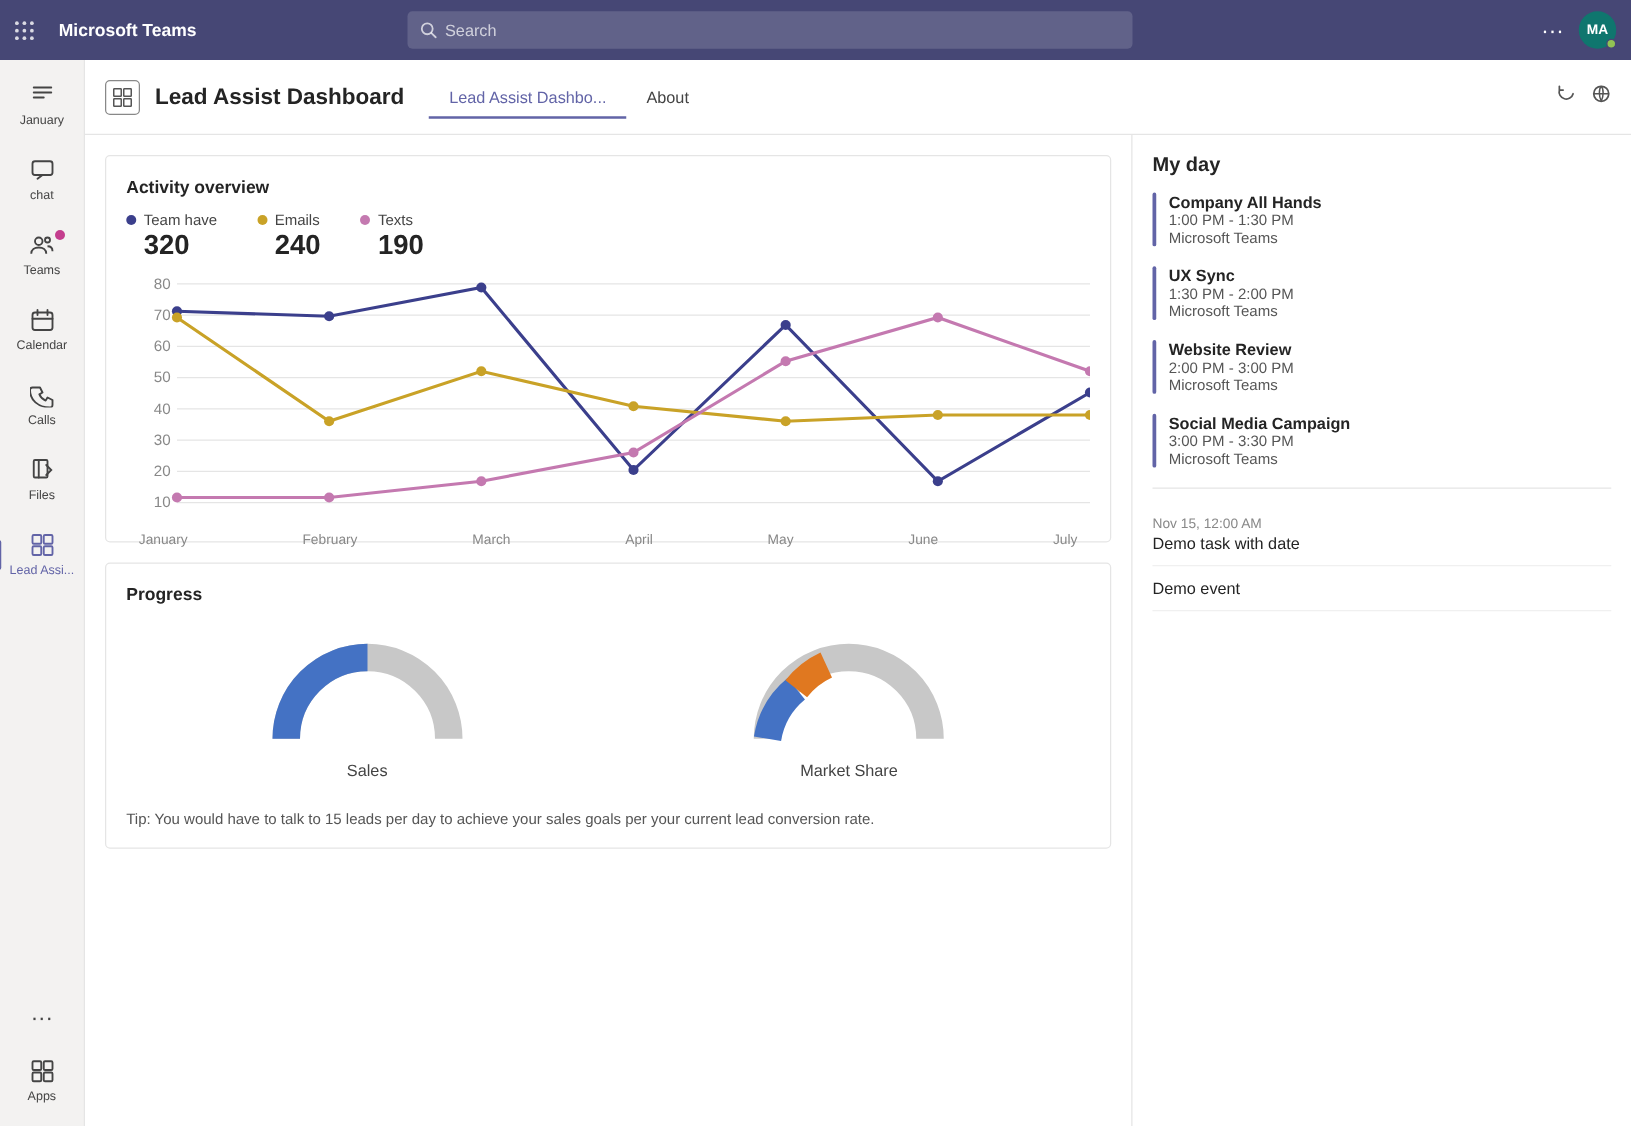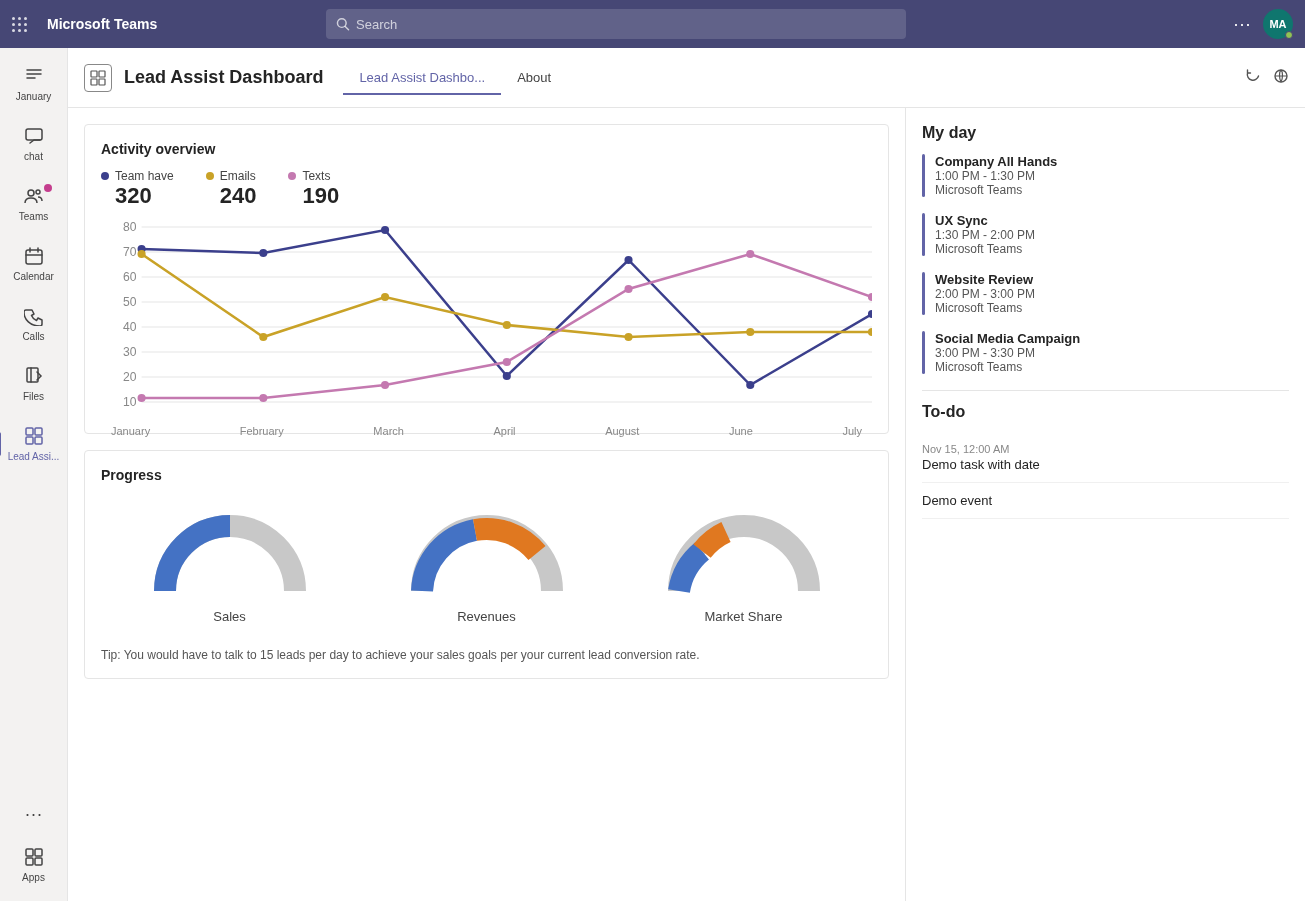--- a/index.html
+++ b/index.html
@@ -376,52 +376,41 @@
               <circle cx="400" cy="145" r="4" fill="#c479b0"></circle>
               <circle cx="520" cy="72" r="4" fill="#c479b0"></circle>
               <circle cx="640" cy="37" r="4" fill="#c479b0"></circle>
               <circle cx="760" cy="80" r="4" fill="#c479b0"></circle>
             </svg>
             <div class="chart-labels">
               <span>January</span>
               <span>February</span>
               <span>March</span>
               <span>April</span>
-              <span>August</span>
+              <span>May</span>
               <span>June</span>
               <span>July</span>
             </div>
           </div>
         </div>
 
         <div class="card">
           <div class="card-title">Progress</div>
           <div class="progress-gauges">
 
             <div class="gauge-item">
               <svg width="160" height="90" viewBox="0 0 160 90" class="gauge-svg">
 
                 <path d="M15,80 A65,65 0 0,1 145,80" fill="none" stroke="#c8c8c8" stroke-width="22" stroke-linecap="butt"></path>
 
                 <path d="M15,80 A65,65 0 0,1 80,15" fill="none" stroke="#4472c4" stroke-width="22" stroke-linecap="butt"></path>
               </svg>
               <span class="gauge-label">Sales</span>
             </div>
 
-            <div class="gauge-item">
-              <svg width="160" height="90" viewBox="0 0 160 90" class="gauge-svg">
-
-                <path d="M15,80 A65,65 0 0,1 145,80" fill="none" stroke="#c8c8c8" stroke-width="22" stroke-linecap="butt"></path>
-
-                <path d="M15,80 A65,65 0 0,1 68,19" fill="none" stroke="#4472c4" stroke-width="22" stroke-linecap="butt"></path>
-
-                <path d="M68,19 A65,65 0 0,1 130,42" fill="none" stroke="#e07820" stroke-width="22" stroke-linecap="butt"></path>
-              </svg>
-              <span class="gauge-label">Revenues</span>
-            </div>
 
             <div class="gauge-item">
               <svg width="160" height="90" viewBox="0 0 160 90" class="gauge-svg">
 
                 <path d="M15,80 A65,65 0 0,1 145,80" fill="none" stroke="#c8c8c8" stroke-width="22" stroke-linecap="butt"></path>
 
                 <path d="M15,80 A65,65 0 0,1 38,40" fill="none" stroke="#4472c4" stroke-width="22" stroke-linecap="butt"></path>
 
                 <path d="M38,40 A65,65 0 0,1 62,21" fill="none" stroke="#e07820" stroke-width="22" stroke-linecap="butt"></path>
               </svg>
@@ -469,21 +458,20 @@
           <div class="event-bar"></div>
           <div class="event-details">
             <div class="event-name">Social Media Campaign</div>
             <div class="event-time">3:00 PM - 3:30 PM</div>
             <div class="event-platform">Microsoft Teams</div>
           </div>
         </div>
 
         <hr class="divider">
 
-        <div class="section-title">To-do</div>
 
         <div class="todo-item">
           <div class="todo-date">Nov 15, 12:00 AM</div>
           <div class="todo-name">Demo task with date</div>
         </div>
 
         <div class="todo-item">
           <div class="todo-name">Demo event</div>
         </div>
 

